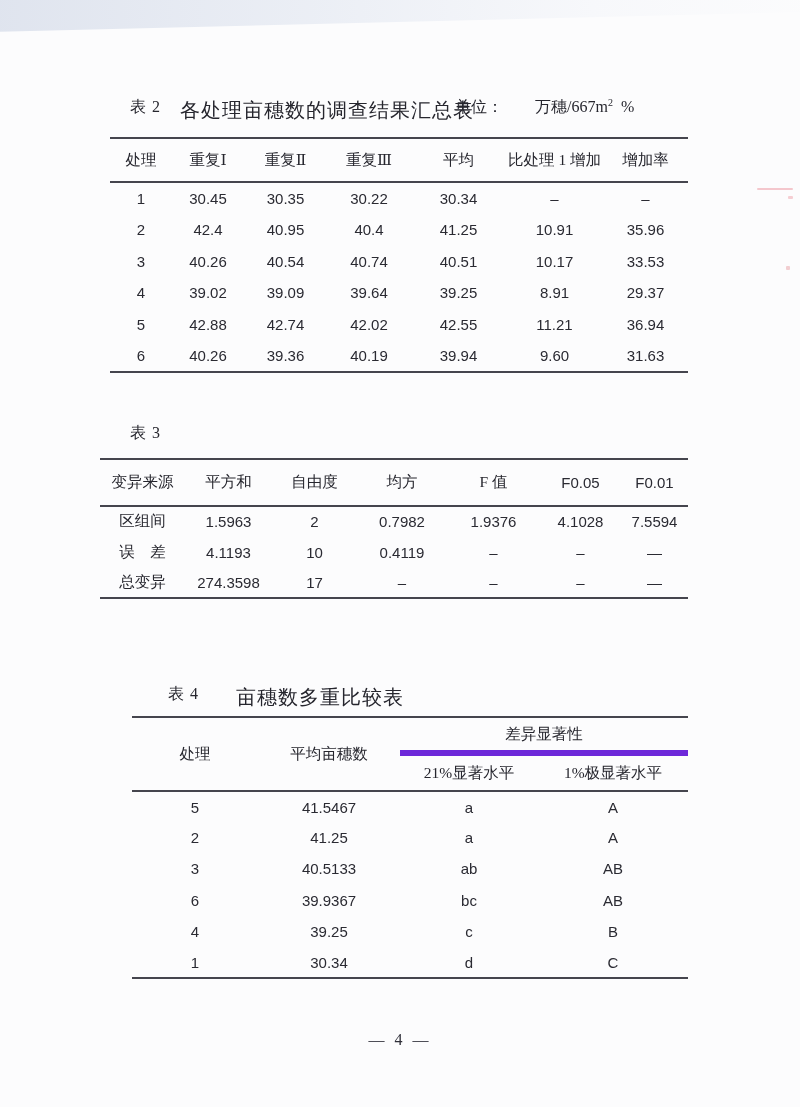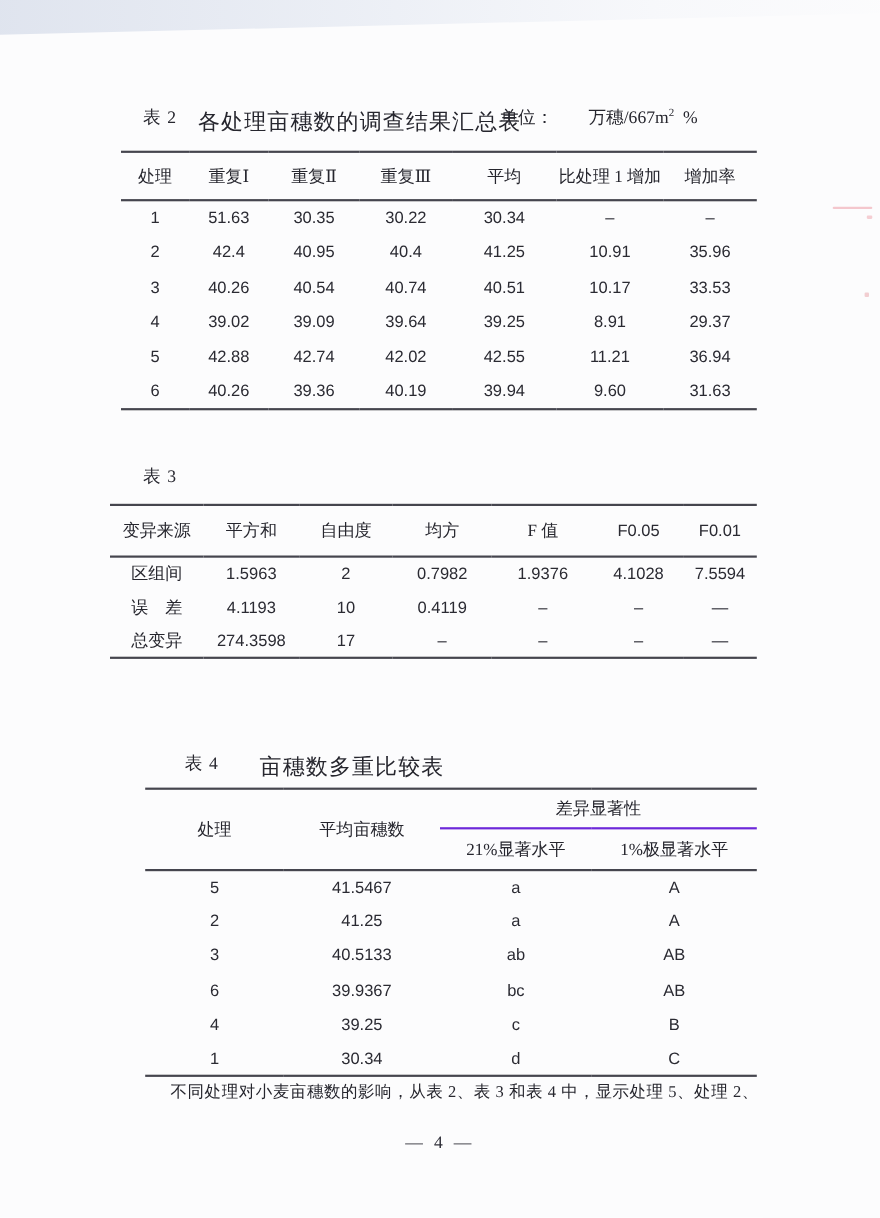--- a/index.html
+++ b/index.html
@@ -77,21 +77,21 @@
   #table3 tbody tr { height: 30.8px; }
 
   
   #table4 {
     left: 132px; top: 716px; width: 556px;
     border-top: 2px solid #45454e;
     border-bottom: 2px solid #45454e;
   }
   #table4 thead tr.group-row { height: 36px; }
   #table4 thead tr.sub-row   { height: 38px; border-bottom: 2px solid #45454e; }
-  #table4 th.group-header { border-bottom: 2px solid #6d28d9; }
+  #table4 th.group-header { border-bottom: 6px solid #6d28d9; }
   #table4 tbody tr { height: 31.2px; }
 
   .paragraph {
     position: absolute;
     left: 130px; top: 983px; width: 580px;
     font-size: 15px;
     letter-spacing: 0.5px;
     white-space: nowrap;
     padding-left: 25px;
   }
@@ -136,21 +136,21 @@
         <th class="cjk">重复Ⅱ</th>
         <th class="cjk">重复Ⅲ</th>
         <th class="cjk">平均</th>
         <th class="cjk">比处理 1 增加</th>
         <th class="cjk">增加率</th>
       </tr>
     </thead>
     <tbody>
       <tr>
         <td class="num">1</td>
-        <td class="num">51.63</td>
+        <td class="num">30.45</td>
         <td class="num">30.35</td>
         <td class="num">30.22</td>
         <td class="num">30.34</td>
         <td class="num">–</td>
         <td class="num">–</td>
       </tr>
       <tr>
         <td class="num">2</td>
         <td class="num">42.4</td>
         <td class="num">40.95</td>
@@ -306,17 +306,16 @@
       </tr>
       <tr>
         <td class="num">1</td>
         <td class="num">30.34</td>
         <td class="num">d</td>
         <td class="num">C</td>
       </tr>
     </tbody>
   </table>
 
-  <div class="paragraph">不同处理对小麦亩穗数的影响，从表 2、表 3 和表 4 中，显示处理 5、处理 2、</div>
 
   <div class="footer">— 4 —</div>
 
 </div>
 
 </body></html>

